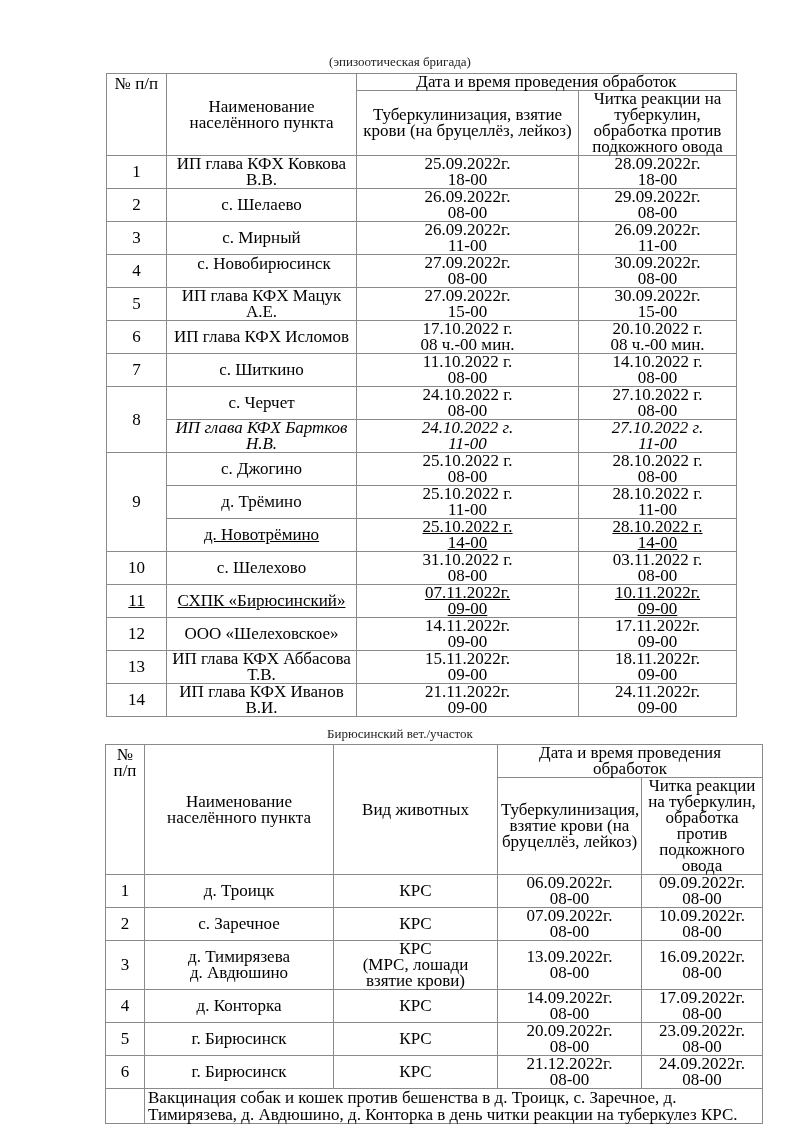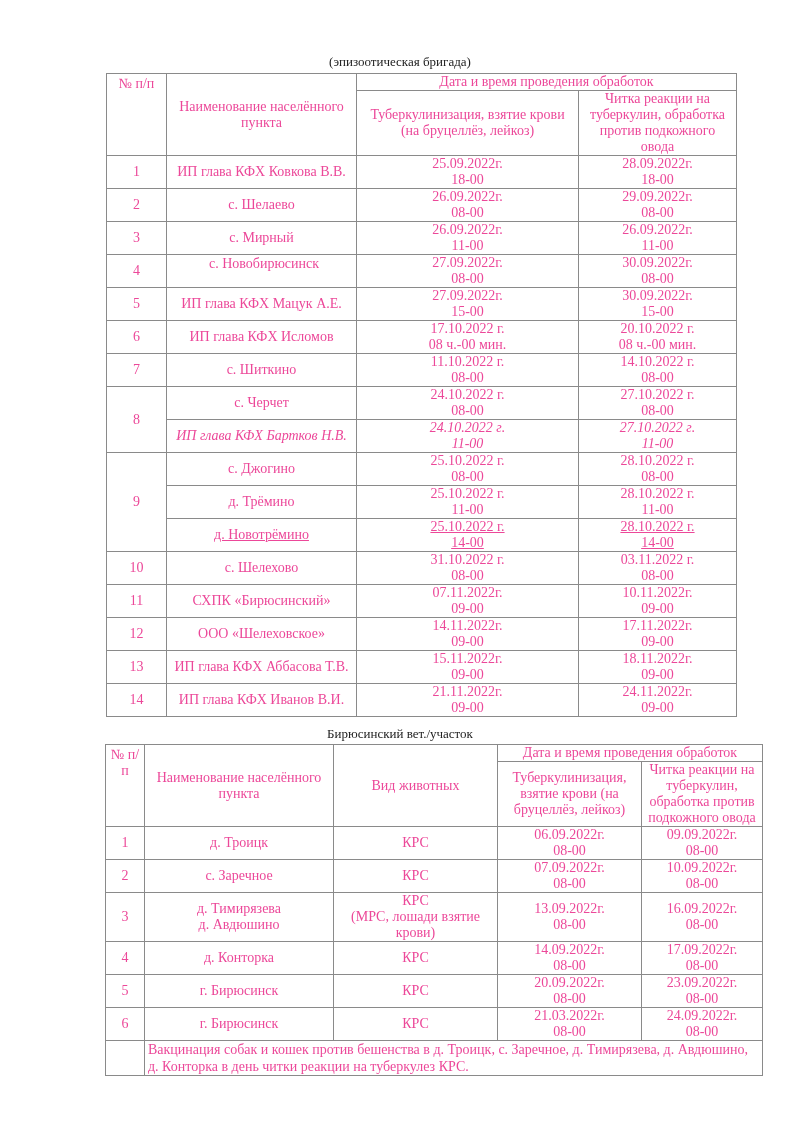--- a/index.html
+++ b/index.html
@@ -6,21 +6,21 @@
   body {
     width: 800px; height: 1137px; background: #ffffff; position: relative; overflow: hidden;
     font-family: "Liberation Serif", "DejaVu Serif", serif; color: #2a2a2a;
   }
   .title {
     position: absolute; left: 0; width: 800px; text-align: center;
     font-size: 13px; color: #222;
   }
   table {
     position: absolute; border-collapse: collapse; table-layout: fixed;
-    font-size: 14px; line-height: 16px; color: #ec4899;
+    font-size: 17px; line-height: 16px; color: #000000;
   }
   td, th {
     border: 1px solid #8a8a8a; text-align: center; vertical-align: middle;
     padding: 0 3px; font-weight: normal;
   }
   th.top { vertical-align: top; padding-top: 2px; }
   .date-line, .time-line { display: block; }
   td.note { text-align: left; line-height: 17px; }
 </style>
 </head>
@@ -195,21 +195,21 @@
     <td>с. Шелехово</td>
     <td>
           <span class="date-line">31.10.2022 г.</span>
           <span class="time-line">08-00</span>
         </td>
     <td>
           <span class="date-line">03.11.2022 г.</span>
           <span class="time-line">08-00</span>
         </td>
   </tr>
-  <tr style="height:32px;">
+  <tr style="height:32px;text-decoration:underline;">
     <td>11</td>
     <td>СХПК «Бирюсинский»</td>
     <td>
           <span class="date-line">07.11.2022г.</span>
           <span class="time-line">09-00</span>
         </td>
     <td>
           <span class="date-line">10.11.2022г.</span>
           <span class="time-line">09-00</span>
         </td>
@@ -343,21 +343,21 @@
     <td>
           <span class="date-line">23.09.2022г.</span>
           <span class="time-line">08-00</span>
         </td>
   </tr>
   <tr style="height:33px;">
     <td>6</td>
     <td>г. Бирюсинск</td>
     <td>КРС</td>
     <td>
-          <span class="date-line">21.03.2022г.</span>
+          <span class="date-line">21.12.2022г.</span>
           <span class="time-line">08-00</span>
         </td>
     <td>
           <span class="date-line">24.09.2022г.</span>
           <span class="time-line">08-00</span>
         </td>
   </tr>
   <tr style="height:33px;">
     <td></td>
     <td colspan="4" class="note">Вакцинация собак и кошек против бешенства в д. Троицк, с. Заречное,  д. Тимирязева, д. Авдюшино, д. Конторка в день читки реакции на туберкулез КРС.</td>

